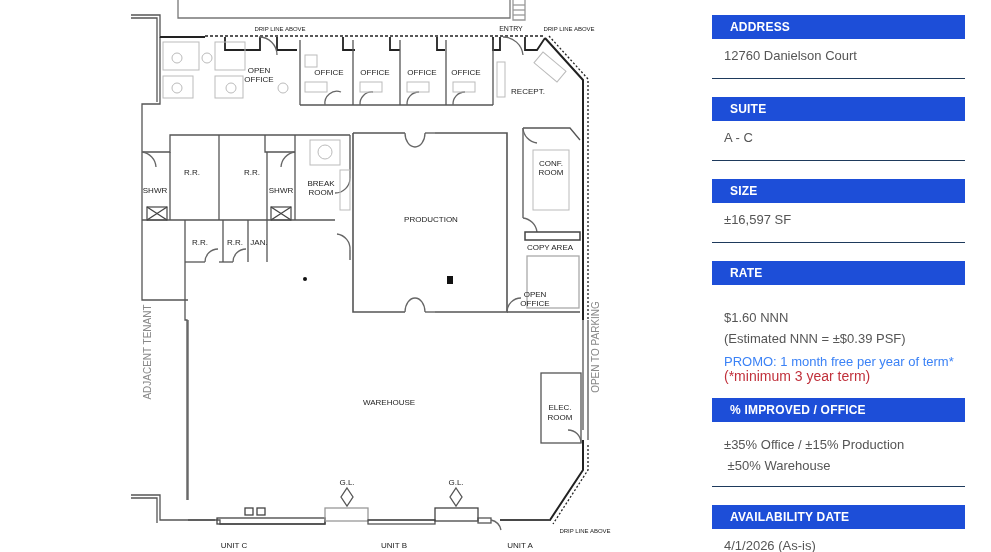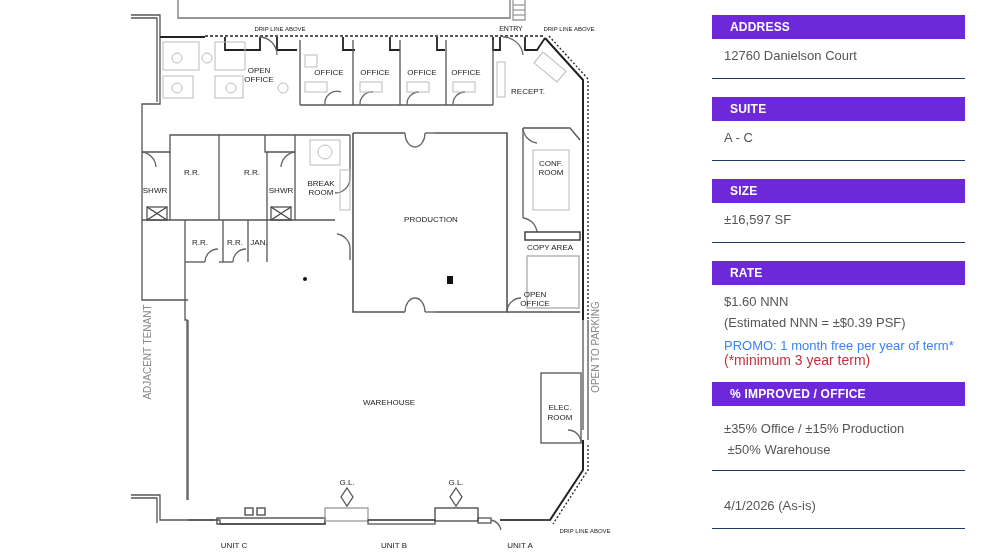--- a/index.html
+++ b/index.html
@@ -1,21 +1,21 @@
 <!DOCTYPE html>
 <html><head>
 <meta charset="utf-8">
 <style>
   html, body { margin: 0; padding: 0; background: #ffffff; }
   body { width: 991px; height: 552px; position: relative; overflow: hidden; font-family: "Liberation Sans", sans-serif; }
   .plan { position: absolute; left: 5px; top: 0; width: 700px; height: 552px; }
   .plan svg { width: 700px; height: 552px; display: block; }
   .plan text { font-family: "Liberation Sans", sans-serif; fill: #222; }
   .panel { position: absolute; left: 712px; top: 15px; width: 253px; }
-  .hdr { background: #6d28d9; color: #ffffff; font-weight: bold; font-size: 12px; height: 24px; line-height: 25px; padding-left: 18px; letter-spacing: 0.2px; }
+  .hdr { background: #1d4ed8; color: #ffffff; font-weight: bold; font-size: 12px; height: 24px; line-height: 25px; padding-left: 18px; letter-spacing: 0.2px; }
   .val { color: #555555; font-size: 13px; padding-left: 12px; line-height: 21px; }
   .sec { border-bottom: 1.5px solid #1e3a5c; }
   .promo { color: #3b82f6; font-size: 13px; padding-left: 12px; line-height: 16px; }
   .promo-small { color: #c0303b; font-size: 14px; padding-left: 12px; line-height: 12px; }
 </style>
 </head>
 <body>
 
 <div class="plan">
 <svg viewBox="0 0 700 552" xmlns="http://www.w3.org/2000/svg">
@@ -218,32 +218,33 @@
     </div>
   </div>
   <div style="margin-top:18px;">
     <div class="hdr">SIZE</div>
     <div class="sec" style="height:33px;padding-top:6px;">
       <div class="val">±16,597 SF</div>
     </div>
   </div>
   <div style="margin-top:18px;">
     <div class="hdr">RATE</div>
-    <div style="padding-top:6px;height:91px;">
+    <div style="padding-top:22px;height:91px;">
       <div class="val">$1.60 NNN</div>
       <div class="val">(Estimated NNN = ±$0.39 PSF)</div>
       <div class="promo" style="margin-top:5px;">PROMO: 1 month free per year of term*</div>
       <div class="promo-small">(*minimum 3 year term)</div>
     </div>
   </div>
   <div>
     <div class="hdr">% IMPROVED / OFFICE</div>
     <div class="sec" style="height:52px;padding-top:12px;">
       <div class="val">±35% Office / ±15% Production</div>
       <div class="val" style="white-space:pre;"> ±50% Warehouse</div>
     </div>
   </div>
   <div style="margin-top:18px;">
+    <div class="hdr">AVAILABILITY DATE</div>
     <div class="sec" style="height:33px;padding-top:6px;">
       <div class="val">4/1/2026 (As-is)</div>
     </div>
   </div>
 </div>
 
 </body></html>

